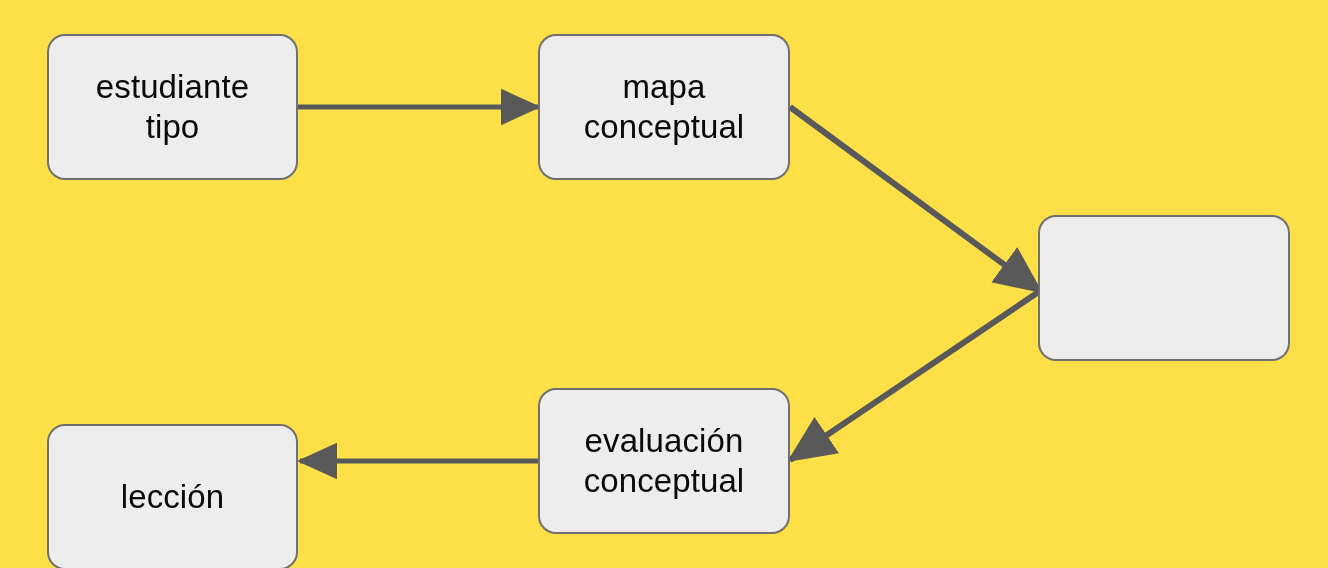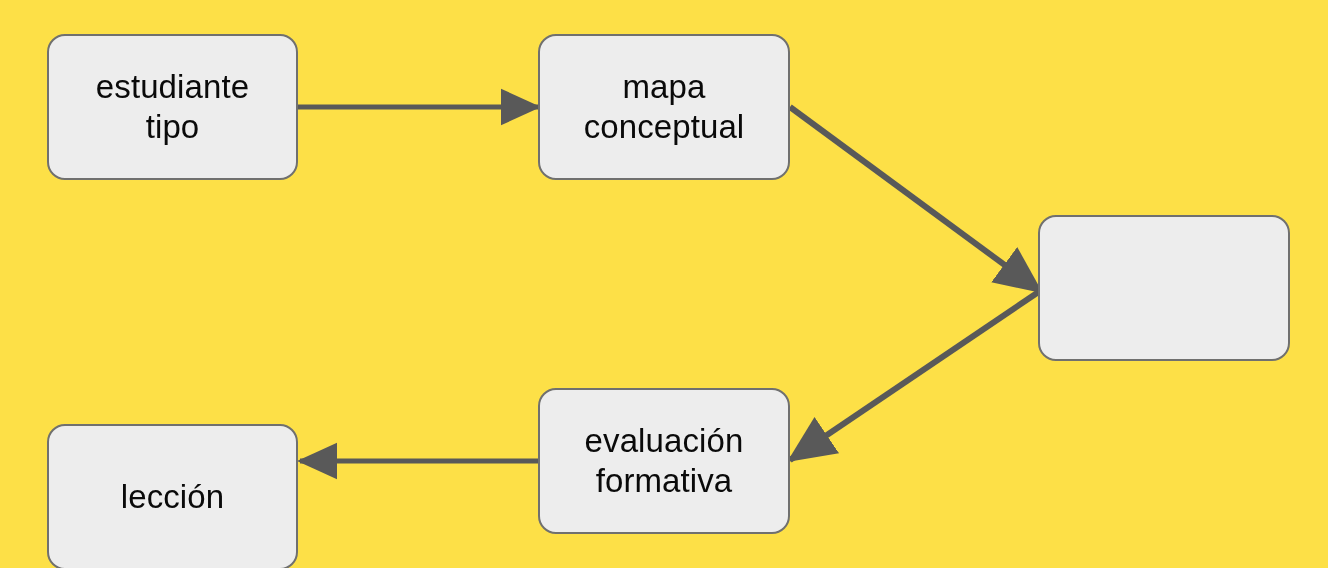--- a/index.html
+++ b/index.html
@@ -85,20 +85,20 @@
     <span class="node-label">mapa
 conceptual</span>
   </div>
 
   <div class="node" id="node-2" style="left: 1038px; top: 215px; width: 252px; height: 146px; background: rgb(237, 237, 237); border-color: rgb(112, 112, 111);">
     <span class="node-label"></span>
   </div>
 
   <div class="node" id="node-3" style="left: 538px; top: 388px; width: 252px; height: 146px; background: rgb(237, 237, 237); border-color: rgb(112, 112, 111);">
     <span class="node-label">evaluación
-formativa</span>
+conceptual</span>
   </div>
 
   <div class="node" id="node-4" style="left: 47px; top: 388px; width: 251px; height: 146px; background: rgb(237, 237, 237); border-color: rgb(112, 112, 111); margin-top: 36px;">
     <span class="node-label">lección</span>
   </div>
 
 </div>
 
 </body></html>

